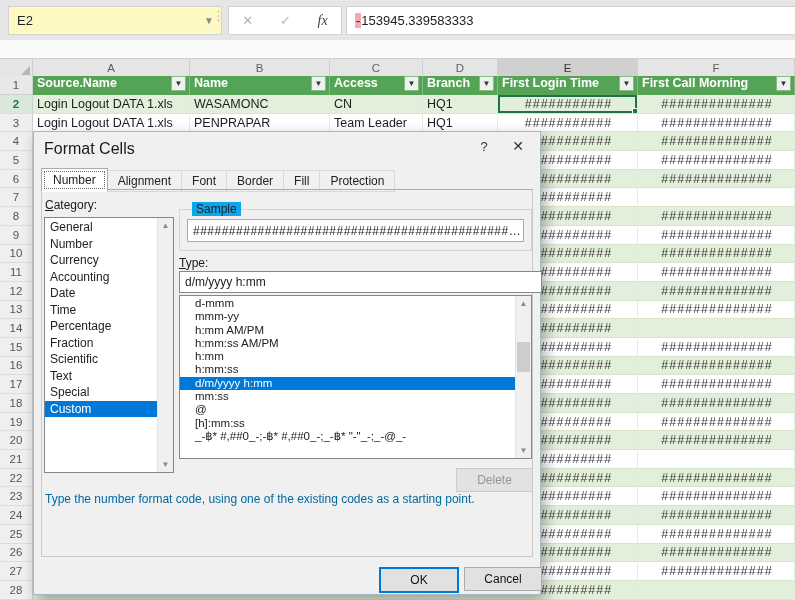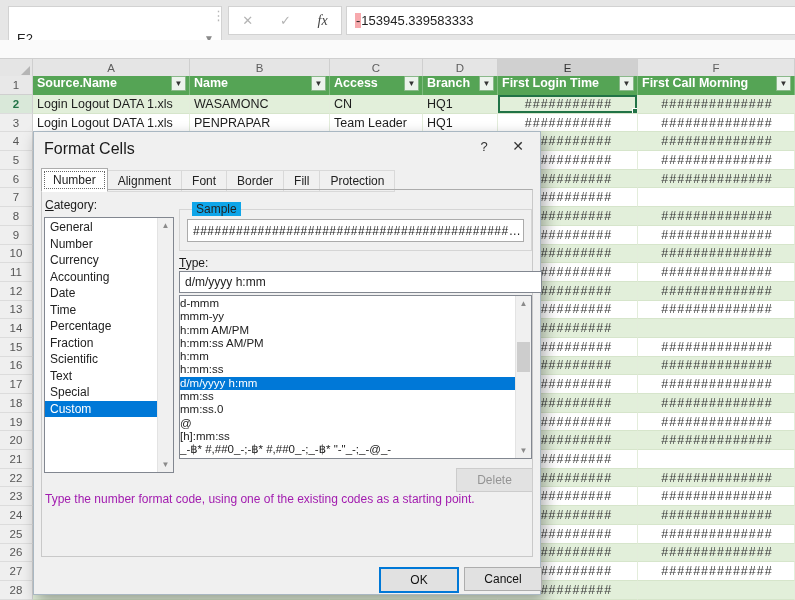--- a/index.html
+++ b/index.html
@@ -1,22 +1,22 @@
 <!DOCTYPE html>
 <html><head>
 <meta charset="utf-8">
 <style>
   html,body{margin:0;padding:0}
   .app{position:relative;width:795px;height:600px;background:#e6e6e6;overflow:hidden;
        font-family:"Liberation Sans",sans-serif;color:#222;}
 
   
   .topbar{position:absolute;left:0;top:0;width:795px;height:40px;background:#e6e6e6}
-  .namebox{position:absolute;left:8px;top:6px;width:196px;height:27px;background:#ffffff;
-           border:1px solid #d2d2d2;display:flex;align-items:center;padding:18px 8px;font-size:13px}
+  .namebox{position:absolute;left:8px;top:6px;width:196px;height:27px;background:#fef9c3;
+           border:1px solid #d2d2d2;display:flex;align-items:center;padding:0 8px;font-size:13px}
   .namebox .nb-arrow{position:absolute;right:7px;color:#8a8a8a;font-size:10px}
   .vdots{position:absolute;left:212px;top:8px;color:#b5b5b5;font-size:13px;letter-spacing:0}
   .fxgroup{position:absolute;left:228px;top:6px;width:112px;height:27px;background:#fff;
            border:1px solid #d2d2d2;display:flex;align-items:center;justify-content:space-around;font-size:13px}
   .fx-x{color:#b3b3b3;font-size:13px}
   .fx-check{color:#b3b3b3;font-size:13px}
   .fx-fx{font-family:"Liberation Serif",serif;font-style:italic;font-weight:normal;color:#444;font-size:14px}
   .fbar{position:absolute;left:346px;top:6px;width:448px;height:27px;background:#fff;
         border:1px solid #d2d2d2;display:flex;align-items:center;padding:0 8px;font-size:13px}
   .fbar .minus{background:#f7a9ad;padding:0 1px}
@@ -77,26 +77,26 @@
 
   .sampbox{position:absolute;left:145px;top:77px;width:351px;height:40px;border:1px solid #d5d5d5}
   .sampbox .glabel{position:absolute;left:12px;top:-8px;background:#0ea5e9;padding:0 4px}
   .sampfield{position:absolute;left:7px;top:9px;right:7px;height:21px;background:#fff;border:1px solid #ababab;
              display:flex;align-items:center;padding:0 5px;overflow:hidden;white-space:nowrap;letter-spacing:.5px}
 
   .typeinput{position:absolute;left:145px;top:139px;width:351px;height:20px;background:#fff;border:1px solid #828790;
              display:flex;align-items:center;padding:0 5px;font-size:12px}
   .typelist{position:absolute;left:145px;top:163px;width:351px;height:162px;background:#fff;border:1px solid #828790}
   .typelist .items{position:absolute;left:0;top:1px;right:16px}
-  .typelist .it{height:13.3px;line-height:13.3px;padding-left:0;font-size:11.5px;white-space:nowrap;overflow:hidden}
+  .typelist .it{height:13.3px;line-height:13.3px;padding-left:15px;font-size:11.5px;white-space:nowrap;overflow:hidden}
   .typelist .it.sel{background:#0078d7;color:#fff}
 
   .btn{position:absolute;height:22px;display:flex;align-items:center;justify-content:center;font-size:12px}
   .btn-delete{left:422px;top:336px;width:75px;background:#e2e2e2;border:1px solid #cccccc;color:#949494}
-  .helper{position:absolute;left:11px;top:360px;width:478px;font-size:12px;color:#a21caf}
+  .helper{position:absolute;left:11px;top:360px;width:478px;font-size:12px;color:#0369a1}
   .btn-ok{left:345px;top:435px;width:76px;background:#e1e1e1;border:2px solid #0078d7;color:#111}
   .btn-cancel{left:430px;top:435px;width:76px;background:#e1e1e1;border:1px solid #adadad;color:#111}
 </style>
 </head>
 <body>
 
 <div class="app">
 
   <div class="topbar">
     <div class="namebox">
@@ -463,21 +463,20 @@
     <div class="typelist">
       <div class="items" id="typeitems">
           <div class="it">d-mmm</div>
           <div class="it">mmm-yy</div>
           <div class="it">h:mm AM/PM</div>
           <div class="it">h:mm:ss AM/PM</div>
           <div class="it">h:mm</div>
           <div class="it">h:mm:ss</div>
           <div class="it sel">d/m/yyyy h:mm</div>
           <div class="it">mm:ss</div>
-          <div class="it">mm:ss.0</div>
           <div class="it">@</div>
           <div class="it">[h]:mm:ss</div>
           <div class="it">_-฿* #,##0_-;-฿* #,##0_-;_-฿* "-"_-;_-@_-</div>
         </div>
       <div class="sbar">
         <div class="ar up">▲</div>
         <div class="thumb" style="top:46px;height:30px"></div>
         <div class="ar dn">▼</div>
       </div>
     </div>

